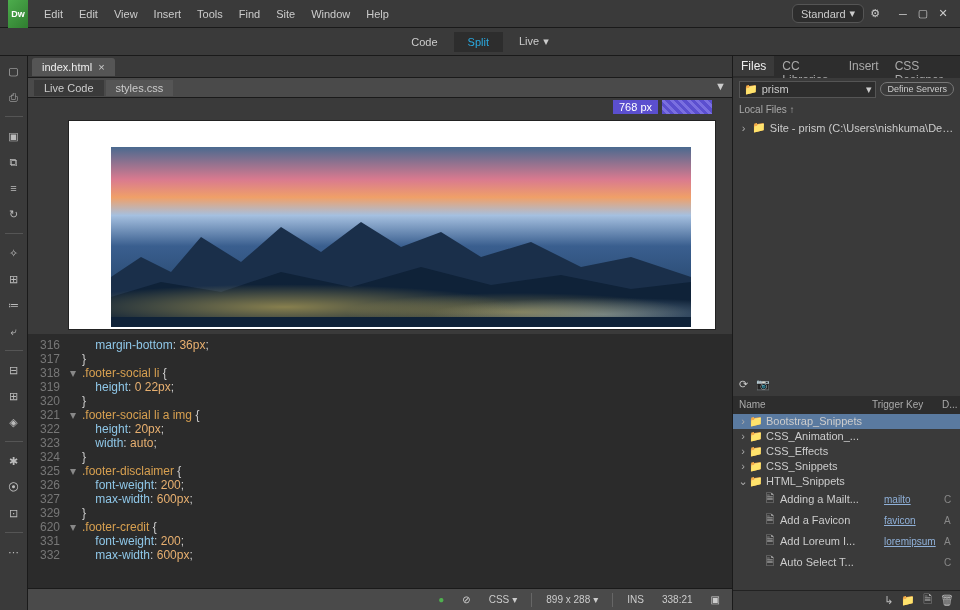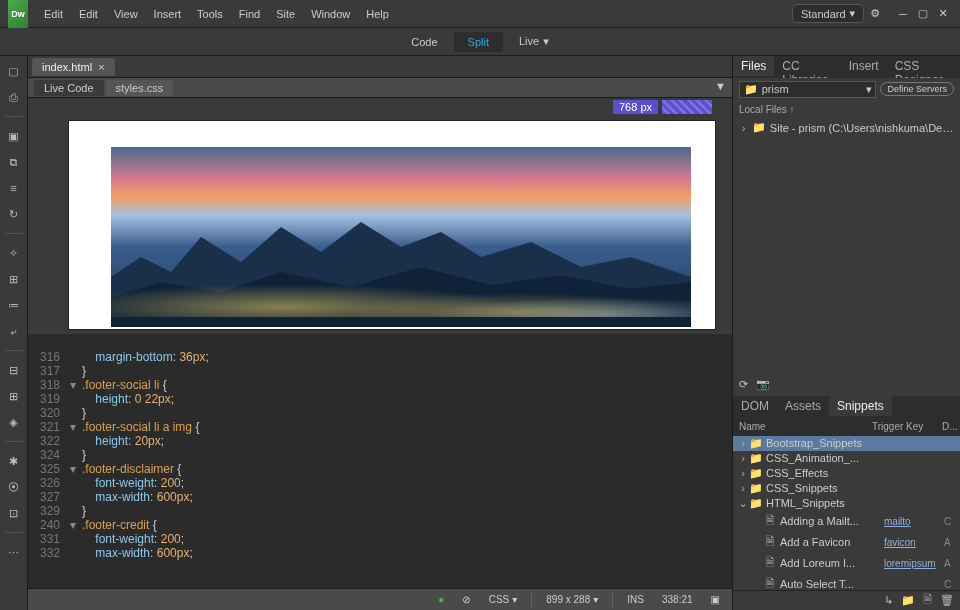--- a/index.html
+++ b/index.html
@@ -30,21 +30,21 @@
 .subtab-row .funnel{position:absolute;right:6px;top:2px;color:#ccc}
 .preview-shell{background:#3a3a3a;padding:0}
 .ruler-row{height:18px;background:#3a3a3a;display:flex;align-items:center;justify-content:flex-end;padding-right:20px}
 .breakpoint-marker{height:14px;padding:0 6px;background:#5b4fcf;color:#fff;font-size:11px;display:flex;align-items:center;margin-right:4px}
 .zigzag{width:50px;height:14px;background:repeating-linear-gradient(45deg,#5b4fcf,#5b4fcf 3px,#7a6fe0 3px,#7a6fe0 6px)}
 .preview{height:210px;background:#fff;margin:4px 16px 4px 40px;position:relative;overflow:hidden;border:1px solid #222}
 .hero-img{position:absolute;left:42px;top:26px;width:580px;height:180px;background:linear-gradient(180deg,#4a6a8f 0%,#d97a8f 18%,#f0a068 28%,#a5c0e0 38%,#3a5f8f 55%,#1a3555 100%);overflow:hidden}
 .mountain{position:absolute;bottom:0;width:100%;height:120px}
 .mountain svg{width:100%;height:100%}
 .lights{position:absolute;bottom:10px;left:0;width:100%;height:50px;background:radial-gradient(ellipse at 30% 80%,rgba(255,220,100,0.5),transparent 40%),radial-gradient(ellipse at 70% 90%,rgba(255,220,100,0.4),transparent 30%),radial-gradient(ellipse at 85% 95%,rgba(200,230,255,0.4),transparent 25%)}
-.code-pane{flex:1;background:#2b2b2b;overflow:auto;font-family:Consolas,monospace;font-size:12px;padding:16px 0;min-height:0}
+.code-pane{flex:1;background:#2b2b2b;overflow:auto;font-family:Consolas,monospace;font-size:12px;padding:4px 0;min-height:0}
 .code-line{display:flex;white-space:pre}
 .gutter{width:42px;text-align:right;color:#777;padding-right:10px;flex-shrink:0}
 .fold{width:12px;color:#888;flex-shrink:0}
 .code-content{color:#ccc}
 .sel{color:#d8a050}
 .prop{color:#8fc7e8}
 .num{color:#e8b070}
 .punc{color:#ccc}
 .statusbar{height:22px;background:#4a4a4a;display:flex;align-items:center;justify-content:flex-end;gap:10px;padding:0 8px;font-size:10px;border-top:1px solid #1a1a1a}
 .status-item{display:flex;align-items:center;gap:3px;padding:0 4px;cursor:pointer}
@@ -178,26 +178,27 @@
     </div>
 
     <div class="code-pane" id="code-pane">
         <div class="code-line"><span class="gutter">316</span><span class="fold"></span><span class="code-content"><span>    </span><span class="prop">margin-bottom</span><span class="punc">: </span><span class="num">36px</span><span class="punc">;</span></span></div>
         <div class="code-line"><span class="gutter">317</span><span class="fold"></span><span class="code-content"><span class="punc">}</span></span></div>
         <div class="code-line"><span class="gutter">318</span><span class="fold">▾</span><span class="code-content"><span class="sel">.footer-social li</span><span class="punc"> {</span></span></div>
         <div class="code-line"><span class="gutter">319</span><span class="fold"></span><span class="code-content"><span>    </span><span class="prop">height</span><span class="punc">: </span><span class="num">0 22px</span><span class="punc">;</span></span></div>
         <div class="code-line"><span class="gutter">320</span><span class="fold"></span><span class="code-content"><span class="punc">}</span></span></div>
         <div class="code-line"><span class="gutter">321</span><span class="fold">▾</span><span class="code-content"><span class="sel">.footer-social li a img</span><span class="punc"> {</span></span></div>
         <div class="code-line"><span class="gutter">322</span><span class="fold"></span><span class="code-content"><span>    </span><span class="prop">height</span><span class="punc">: </span><span class="num">20px</span><span class="punc">;</span></span></div>
+        <div class="code-line"><span class="gutter">323</span><span class="fold"></span><span class="code-content"><span>    </span><span class="prop">width</span><span class="punc">: </span><span class="num">auto</span><span class="punc">;</span></span></div>
         <div class="code-line"><span class="gutter">324</span><span class="fold"></span><span class="code-content"><span class="punc">}</span></span></div>
         <div class="code-line"><span class="gutter">325</span><span class="fold">▾</span><span class="code-content"><span class="sel">.footer-disclaimer</span><span class="punc"> {</span></span></div>
         <div class="code-line"><span class="gutter">326</span><span class="fold"></span><span class="code-content"><span>    </span><span class="prop">font-weight</span><span class="punc">: </span><span class="num">200</span><span class="punc">;</span></span></div>
         <div class="code-line"><span class="gutter">327</span><span class="fold"></span><span class="code-content"><span>    </span><span class="prop">max-width</span><span class="punc">: </span><span class="num">600px</span><span class="punc">;</span></span></div>
         <div class="code-line"><span class="gutter">329</span><span class="fold"></span><span class="code-content"><span class="punc">}</span></span></div>
-        <div class="code-line"><span class="gutter">240</span><span class="fold">▾</span><span class="code-content"><span class="sel">.footer-credit</span><span class="punc"> {</span></span></div>
+        <div class="code-line"><span class="gutter">620</span><span class="fold">▾</span><span class="code-content"><span class="sel">.footer-credit</span><span class="punc"> {</span></span></div>
         <div class="code-line"><span class="gutter">331</span><span class="fold"></span><span class="code-content"><span>    </span><span class="prop">font-weight</span><span class="punc">: </span><span class="num">200</span><span class="punc">;</span></span></div>
         <div class="code-line"><span class="gutter">332</span><span class="fold"></span><span class="code-content"><span>    </span><span class="prop">max-width</span><span class="punc">: </span><span class="num">600px</span><span class="punc">;</span></span></div>
       </div>
 
     <div class="statusbar">
       <div class="status-item" style="color:#4fb04f">●</div>
       <div class="status-item">⊘</div>
       <div class="status-item"><span>CSS</span> ▾</div>
       <div class="status-sep"></div>
       <div class="status-item"><span>899 x 288</span> ▾</div>
@@ -234,25 +235,20 @@
       </div>
     </div>
 
     <div style="flex:1"></div>
 
     <div class="snippets-section">
       <div class="snip-toolbar">
         <span style="cursor:pointer">⟳</span>
         <span style="cursor:pointer">📷</span>
       </div>
-      <div class="panel-tabs" id="mid-panel-tabs">
-          <div class="panel-tab">DOM</div>
-          <div class="panel-tab">Assets</div>
-          <div class="panel-tab active">Snippets</div>
-        </div>
       <div class="snip-header">
         <div class="col1">Name</div>
         <div class="col2">Trigger Key</div>
         <div class="col3">D...</div>
       </div>
       <div class="snip-tree" id="snip-tree">
           <div class="snip-row selected">
             <span class="snip-caret">›</span>
             <span class="snip-icon">📁</span>
             <span class="snip-label">Bootstrap_Snippets</span>

